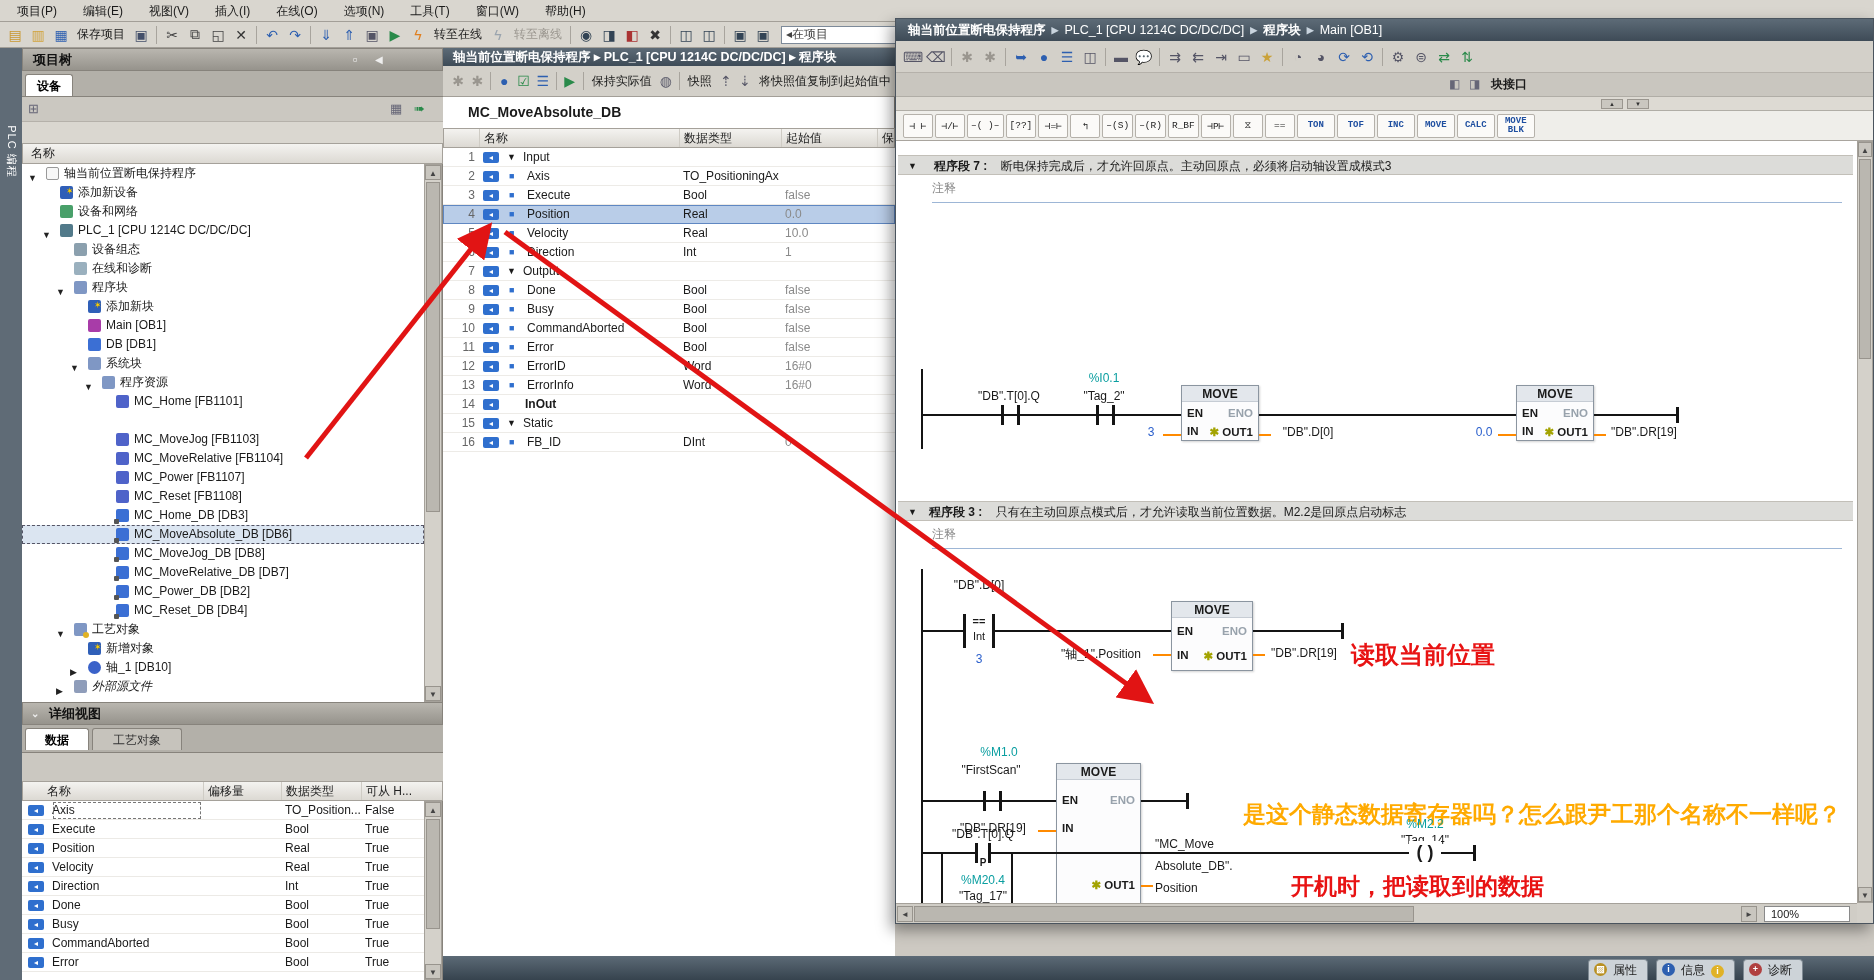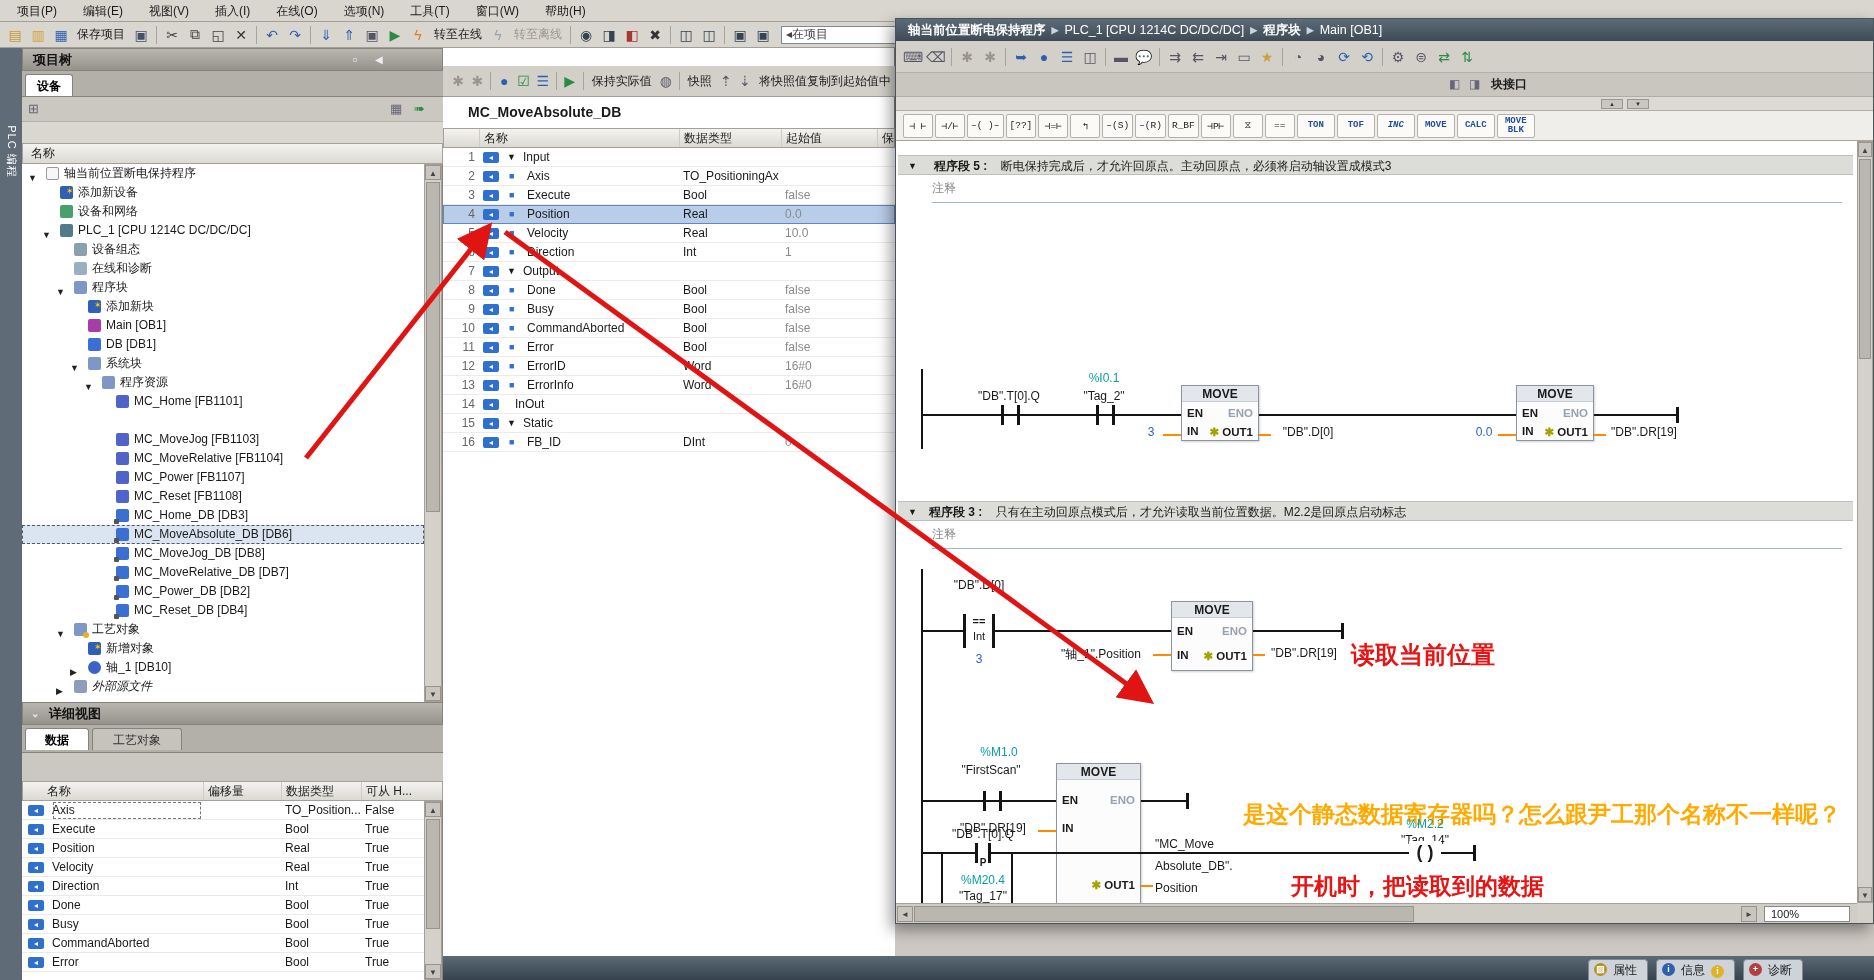--- a/index.html
+++ b/index.html
@@ -391,20 +391,21 @@
         </div>
       </div>
     <div class="abs sbar" style="left:402px;top:753px;width:18px;height:179px;">
       <div class="sbtn" style="left:0;top:0;">▲</div>
       <div class="sthumb" style="left:1px;top:17px;width:14px;height:110px;"></div>
       <div class="sbtn" style="left:0;bottom:0;">▼</div>
     </div>
   </div>
 
   <div class="abs" id="db-panel">
+    <div class="abs darkbar" style="left:0;top:0;width:452px;height:18px;line-height:18px;padding-left:10px;">轴当前位置断电保持程序 ▸ PLC_1 [CPU 1214C DC/DC/DC] ▸ 程序块</div>
     <div class="abs" id="db-toolbar">
         <span class="ti" style="color: rgb(154, 150, 143);">✱</span>
         <span class="ti" style="color: rgb(154, 150, 143);">✱</span>
         <span class="tsep"></span>
         <span class="ti" style="color: rgb(45, 95, 176);">●</span>
         <span class="ti" style="color: rgb(42, 138, 74);">☑</span>
         <span class="ti" style="color: rgb(45, 95, 176);">☰</span>
         <span class="tsep"></span>
         <span class="ti" style="color: rgb(42, 138, 74);">▶</span>
         <span class="tsep"></span>
@@ -525,21 +526,21 @@
           <span class="dnum">13</span>
           <span class="vicon" style="left: 40px; top: 4px;">◂</span>
           <span style="position: absolute; left: 66px; top: 0px; color: rgb(47, 111, 206); font-size: 9px;">■</span>
           <span style="position: absolute; left: 84px; top: 0px;">ErrorInfo</span>
           <span style="position: absolute; left: 240px; top: 0px; width: 96px; overflow: hidden; white-space: nowrap;">Word</span>
           <span class="gray" style="position: absolute; left: 342px; top: 0px;">16#0</span>
         </div>
         <div class="dbrow" style="top: 247px;">
           <span class="dnum">14</span>
           <span class="vicon" style="left: 40px; top: 4px;">◂</span>
-          <span style="position: absolute; left: 72px; top: 0px;">InOut</span>
+          <span style="position: absolute; left: 82px; top: 0px; font-weight: bold;">InOut</span>
           <span style="position: absolute; left: 240px; top: 0px; width: 96px; overflow: hidden; white-space: nowrap;"></span>
           <span class="gray" style="position: absolute; left: 342px; top: 0px;"></span>
         </div>
         <div class="dbrow" style="top: 266px;">
           <span class="dnum">15</span>
           <span class="vicon" style="left: 40px; top: 4px;">◂</span>
           <span style="position: absolute; left: 64px; top: 0px; font-size: 9px;">▼</span>
           <span style="position: absolute; left: 80px; top: 0px;">Static</span>
           <span style="position: absolute; left: 240px; top: 0px; width: 96px; overflow: hidden; white-space: nowrap;"></span>
           <span class="gray" style="position: absolute; left: 342px; top: 0px;"></span>
@@ -613,32 +614,32 @@
         <span class="fav">⊣=⊢</span>
         <span class="fav">↰</span>
         <span class="fav">–(S)</span>
         <span class="fav">–(R)</span>
         <span class="fav">R_BF</span>
         <span class="fav">⊣P⊢</span>
         <span class="fav">⧖</span>
         <span class="fav">==</span>
         <span class="fav blk" style="min-width: 38px;">TON</span>
         <span class="fav blk" style="min-width: 38px;">TOF</span>
-        <span class="fav blk" style="min-width: 38px; font-style: italic;">INC</span>
+        <span class="fav blk" style="min-width: 38px;">INC</span>
         <span class="fav blk" style="min-width: 38px;">MOVE</span>
         <span class="fav blk" style="min-width: 38px;">CALC</span>
         <span class="fav blk" style="min-width: 38px;">MOVE
 BLK</span>
       </div>
 
     <div class="abs" id="lcode">
 
       <div class="nethdr" style="top:14px;">
         <span class="netexp">▼</span>
-        <b style="margin-left:36px;margin-right:10px;"><span>程序段 5 :</span></b>
+        <b style="margin-left:36px;margin-right:10px;"><span>程序段 7 :</span></b>
         <span>断电保持完成后，才允许回原点。主动回原点，必须将启动轴设置成模式3</span>
       </div>
       <div class="comment" style="top:36px;">注释</div>
 
       <div class="vwire" style="left:25px;top:228px;height:80px;"></div>
       <div class="wire" style="left:25px;top:273px;width:260px;"></div>
 
       <div class="cbar" style="left:105px;top:264px;"></div>
       <div class="cbar" style="left:121px;top:264px;"></div>
       <div class="lbl" style="left:113px;top:248px;">"DB".T[0].Q</div>

